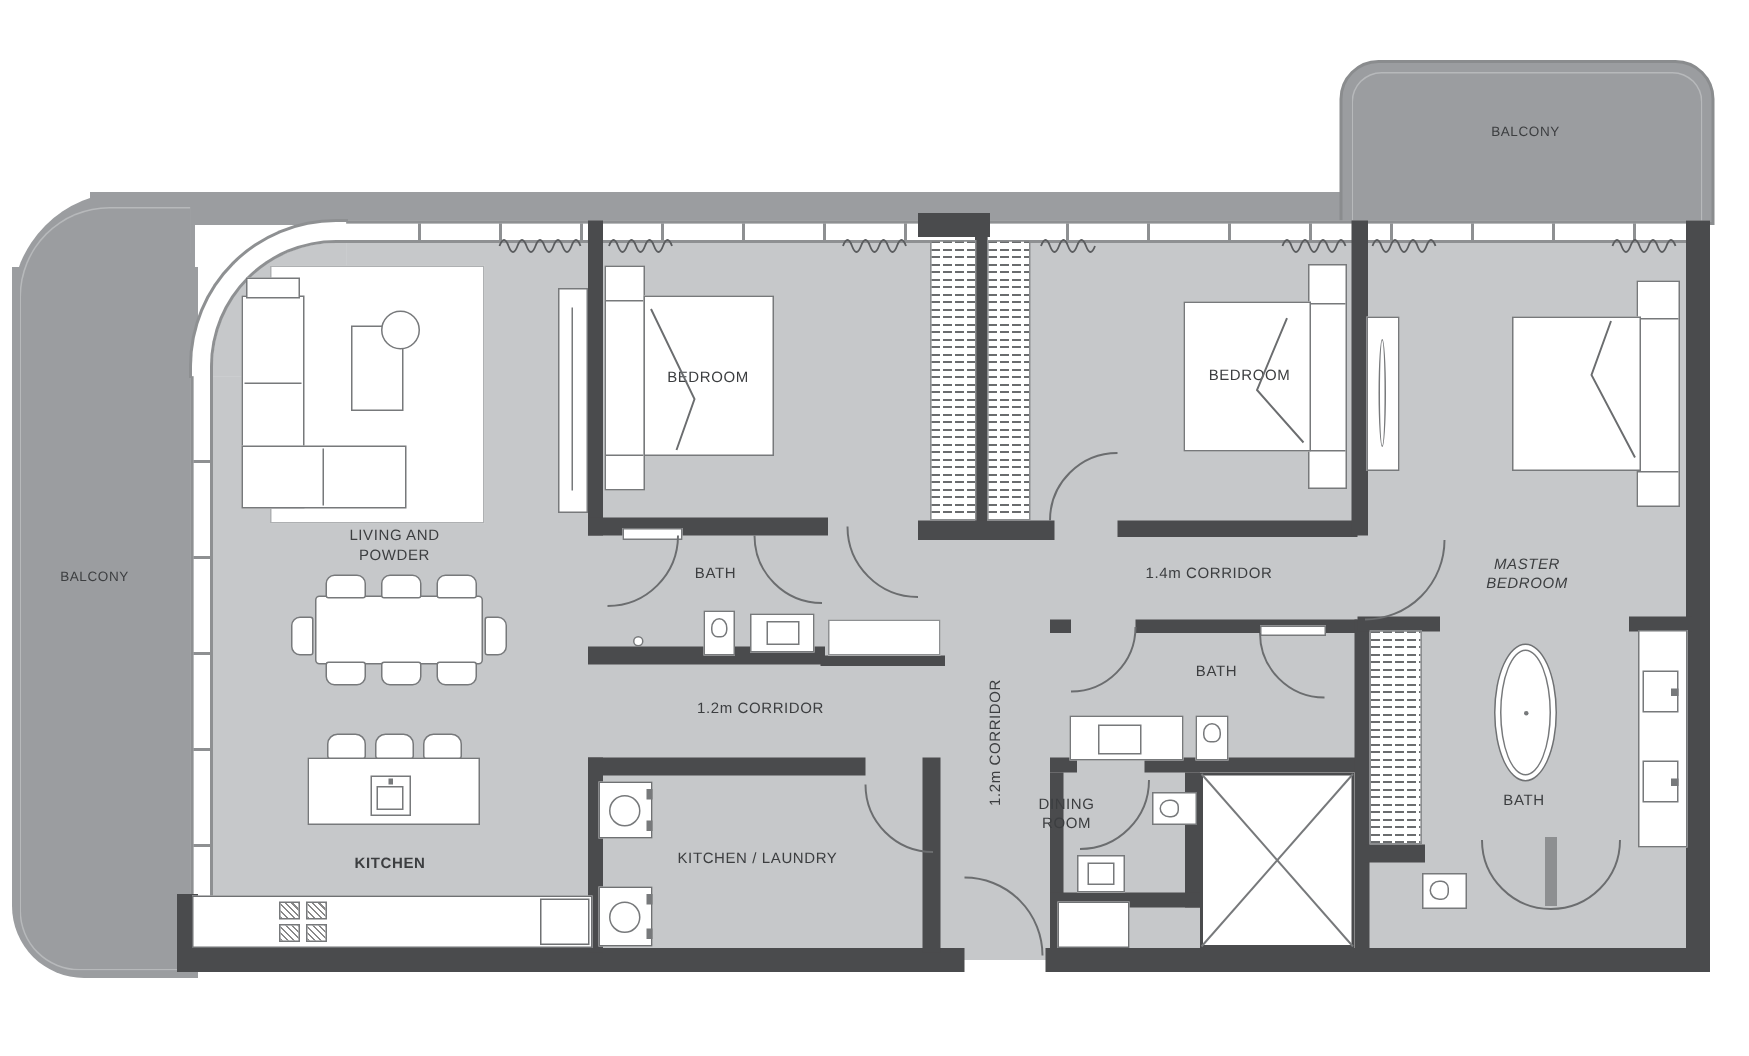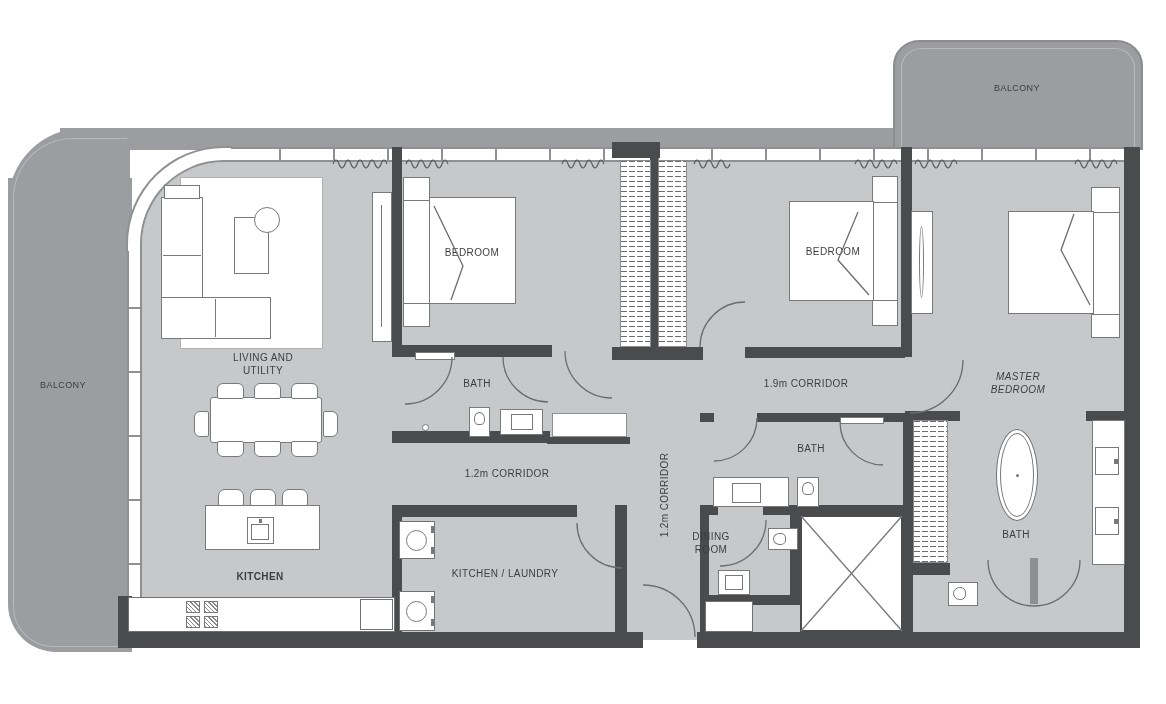--- a/index.html
+++ b/index.html
@@ -87,21 +87,21 @@
   <div class="divline" style="left:163px;top:255px;width:38px;height:1px;"></div>
   <div class="divline" style="left:215px;top:299px;width:1px;height:38px;"></div>
   <div class="furn thin" style="left:164px;top:185px;width:36px;height:14px;"></div>
   <div class="furn thin" style="left:234px;top:217px;width:35px;height:57px;"></div>
   <div class="furn thin" style="left:254px;top:207px;width:26px;height:26px;border-radius:50%;"></div>
   <div class="furn thin" style="left:372px;top:192px;width:20px;height:150px;">
     <div class="divline" style="left:8px;top:12px;width:1px;height:122px;"></div>
   </div>
   <div class="lbl" style="left:263px;top:364px;">
     <div>LIVING AND</div>
-    <div>UTILITY</div>
+    <div>POWDER</div>
   </div>
 
   <div class="furn" style="left:210px;top:397px;width:112px;height:46px;border-radius:3px;"></div>
   <div class="furn thin" style="left:217px;top:383px;width:27px;height:16px;border-radius:6px 6px 2px 2px;"></div>
   <div class="furn thin" style="left:254px;top:383px;width:27px;height:16px;border-radius:6px 6px 2px 2px;"></div>
   <div class="furn thin" style="left:291px;top:383px;width:27px;height:16px;border-radius:6px 6px 2px 2px;"></div>
   <div class="furn thin" style="left:217px;top:441px;width:27px;height:16px;border-radius:2px 2px 6px 6px;"></div>
   <div class="furn thin" style="left:254px;top:441px;width:27px;height:16px;border-radius:2px 2px 6px 6px;"></div>
   <div class="furn thin" style="left:291px;top:441px;width:27px;height:16px;border-radius:2px 2px 6px 6px;"></div>
   <div class="furn thin" style="left:194px;top:411px;width:15px;height:26px;border-radius:6px 2px 2px 6px;"></div>
@@ -159,21 +159,21 @@
   <div class="furn thin" style="left:500px;top:409px;width:43px;height:26px;">
     <div class="furn thin" style="left:10px;top:4px;width:22px;height:16px;"></div>
   </div>
   <div class="furn thin" style="left:422px;top:424px;width:7px;height:7px;border-radius:50%;"></div>
   <div class="lbl" style="left:477px;top:383px;">BATH</div>
 
   <div class="furn" style="left:552px;top:413px;width:75px;height:24px;border-color:#8e9092;"></div>
 
   <div class="lbl" style="left:507px;top:473px;">1.2m CORRIDOR</div>
   <div class="lbl vert" style="left:664px;top:495px;">1.2m CORRIDOR</div>
-  <div class="lbl" style="left:806px;top:383px;">1.9m CORRIDOR</div>
+  <div class="lbl" style="left:806px;top:383px;">1.4m CORRIDOR</div>
 
   <div class="furn thin" style="left:840px;top:417px;width:44px;height:7px;"></div>
   <div class="furn thin" style="left:713px;top:477px;width:76px;height:30px;">
     <div class="furn thin" style="left:18px;top:5px;width:29px;height:20px;"></div>
   </div>
   <div class="furn thin" style="left:797px;top:477px;width:22px;height:30px;">
     <div class="furn thin" style="left:4px;top:4px;width:12px;height:13px;border-radius:50% 50% 40% 40%;"></div>
   </div>
   <div class="lbl" style="left:811px;top:448px;">BATH</div>
 

